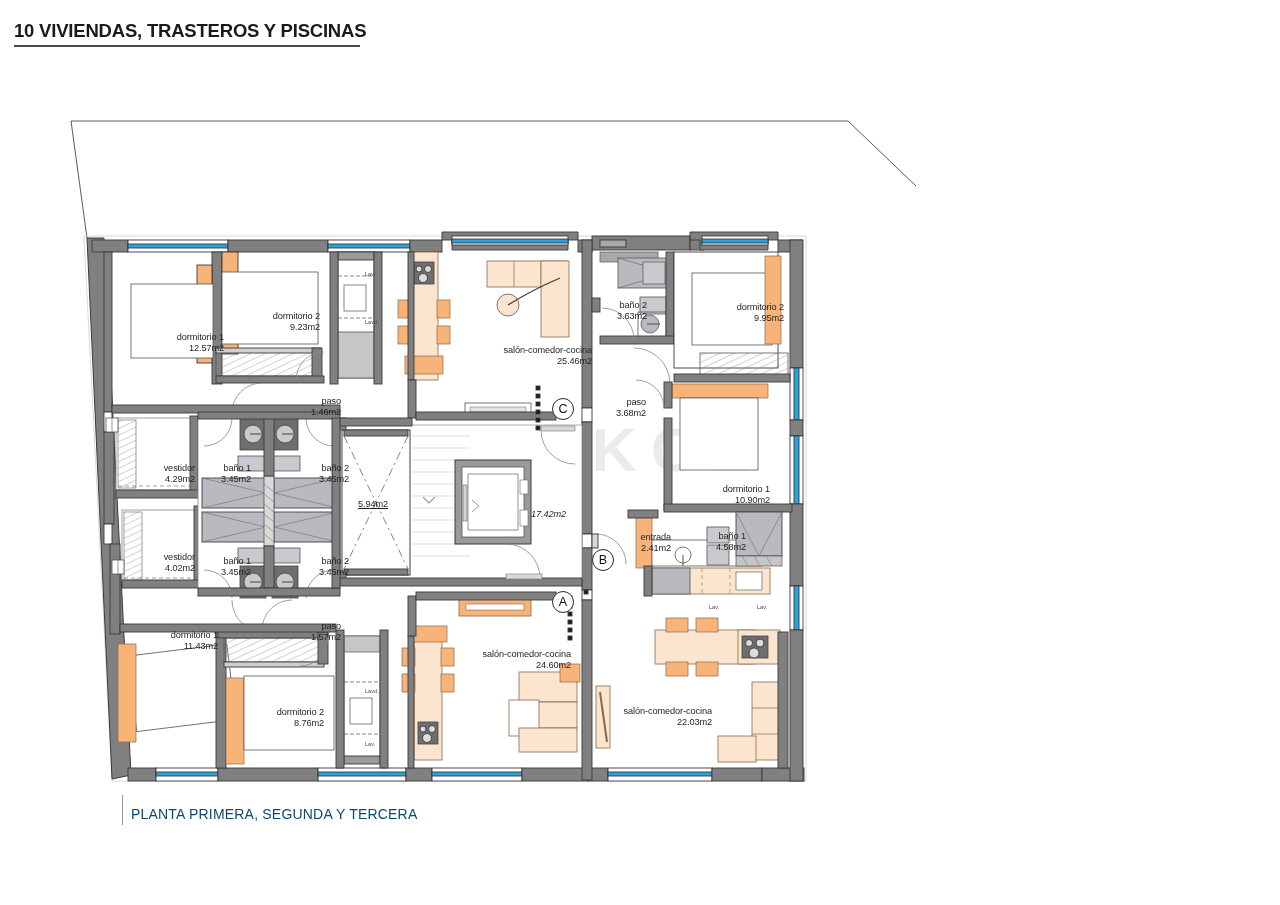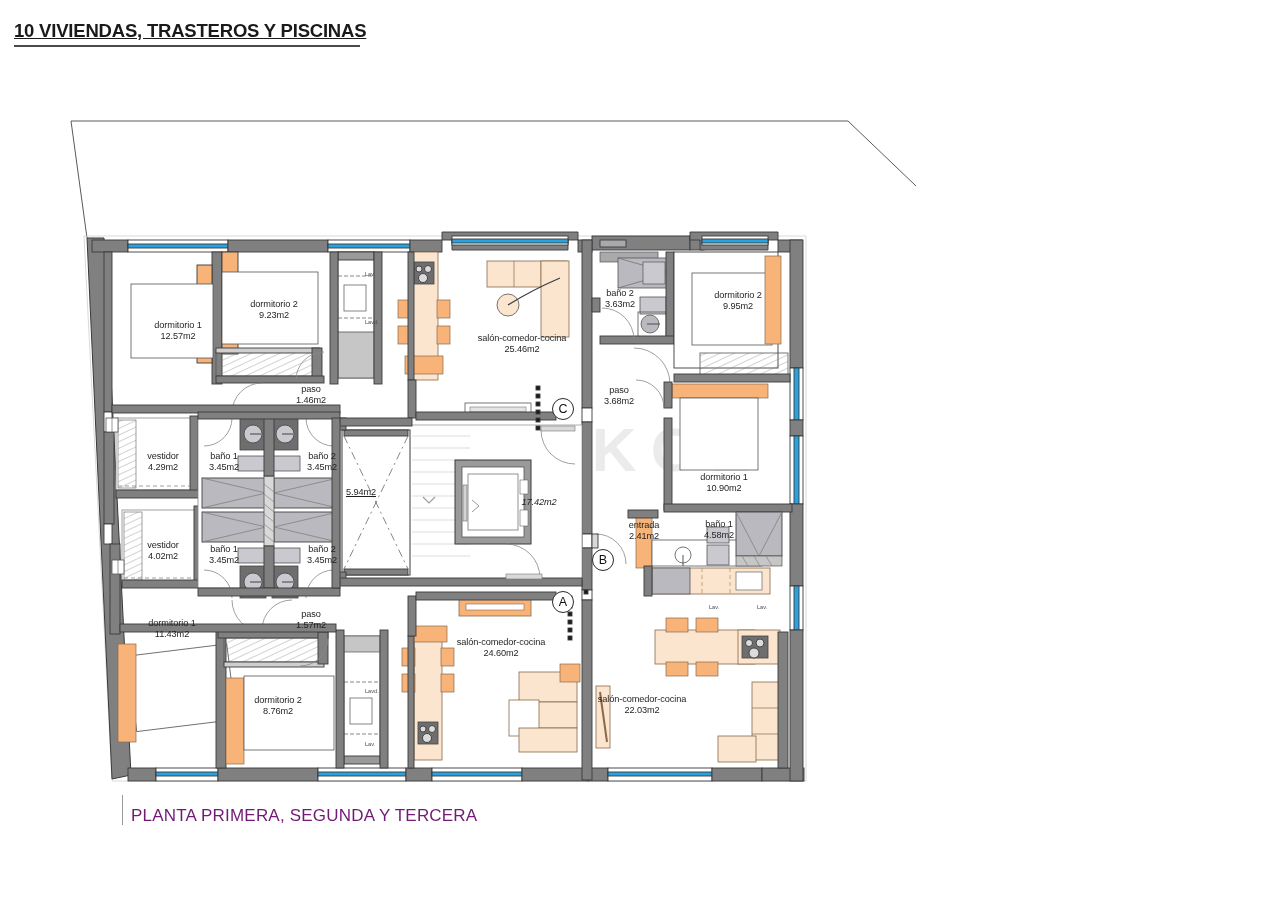--- a/index.html
+++ b/index.html
@@ -16,56 +16,56 @@
     background: #ffffff;
   }
   #title {
     position: absolute;
     left: 14px; top: 20px;
     font-size: 18.5px;
     font-weight: bold;
     color: #1a1a1a;
     letter-spacing: -0.2px;
     white-space: nowrap;
-    text-decoration: underline;
   }
   #title-rule {
     position: absolute;
     left: 14px; top: 45px;
     width: 346px; height: 1.5px;
     background: #4a4a4a;
   }
   #caption {
     position: absolute;
     left: 131px; top: 806px;
-    font-size: 17px;
-    color: #701a75;
+    font-size: 14px;
+    color: #0c4a6e;
     letter-spacing: 0.2px;
     white-space: nowrap;
   }
   #caption-tick {
     position: absolute;
     left: 122px; top: 795px;
     width: 1px; height: 30px;
     background: #9a9a9a;
   }
   svg#plan {
     position: absolute;
     left: 0; top: 0;
     width: 1280px; height: 905px;
   }
   .rlabel {
     position: absolute;
-    text-align: center;
+    text-align: right;
     font-size: 9.2px;
     line-height: 11.4px;
     color: #1f1f1f;
     white-space: nowrap;
     letter-spacing: -0.1px;
     font-family: "Liberation Sans", sans-serif;
+    margin-top: 12px;
   }
   .rlabel .nm { display: block; }
   .rlabel .ar { display: block; }
   .minilabel {
     position: absolute;
     font-size: 5.6px;
     color: #4a4a4a;
     white-space: nowrap;
     font-family: "Liberation Sans", sans-serif;
   }

